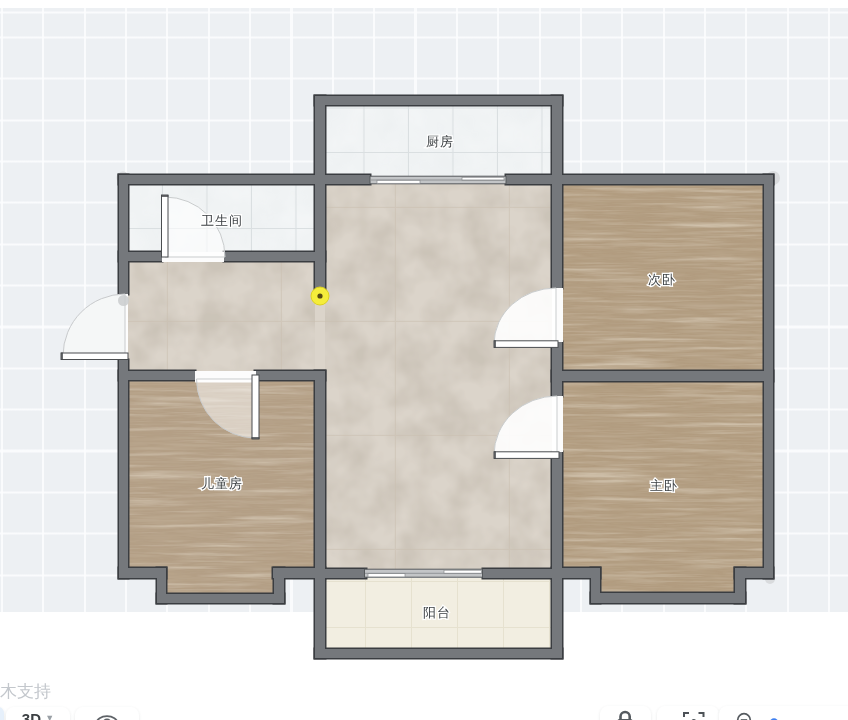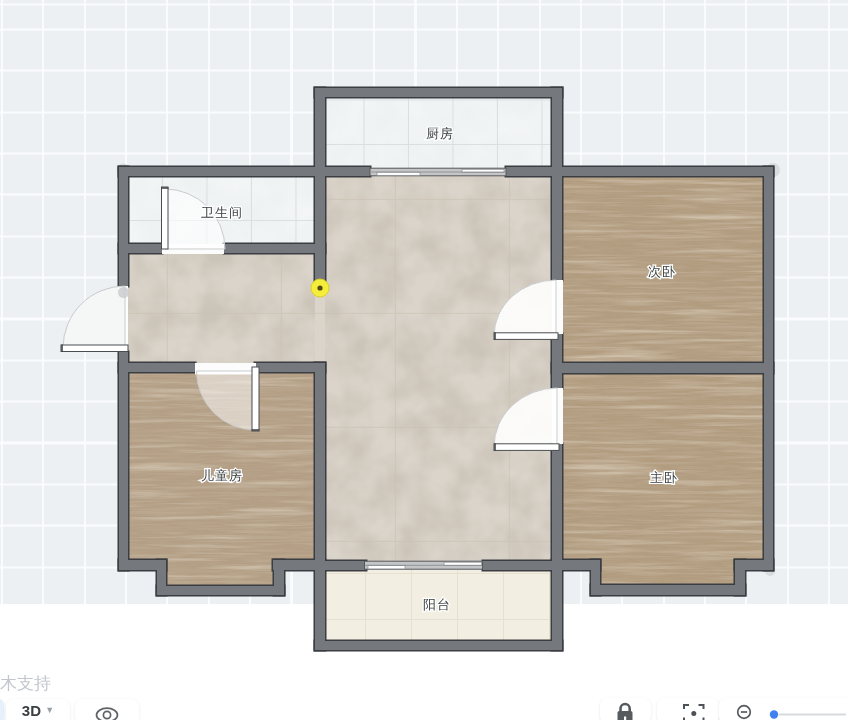--- a/index.html
+++ b/index.html
@@ -1,17 +1,17 @@
 <!DOCTYPE html>
 <html><head>
 <meta charset="utf-8">
 <style>
   html,body{margin:0;padding:0;}
   body{width:848px;height:720px;overflow:hidden;font-family:"Liberation Sans",sans-serif;}
-  #canvas{position:absolute;left:0;top:0;width:848px;height:604px;
+  #canvas{position:absolute;left:0;top:8px;width:848px;height:604px;
     background-color:#edf0f3;
     background-image:
       repeating-linear-gradient(to right, rgba(252,253,254,.85) 0px, rgba(252,253,254,.85) 2.1px, transparent 2.1px, transparent 41.35px),
       repeating-linear-gradient(to bottom, rgba(252,253,254,.85) 0px, rgba(252,253,254,.85) 2.1px, transparent 2.1px, transparent 41.35px);
     background-position: 1px 28.5px;
   }
   .btn{position:absolute;background:#fff;border-radius:8px;box-shadow:0 1px 3px rgba(60,64,67,.12);}
 </style>
 </head>
 <body>

